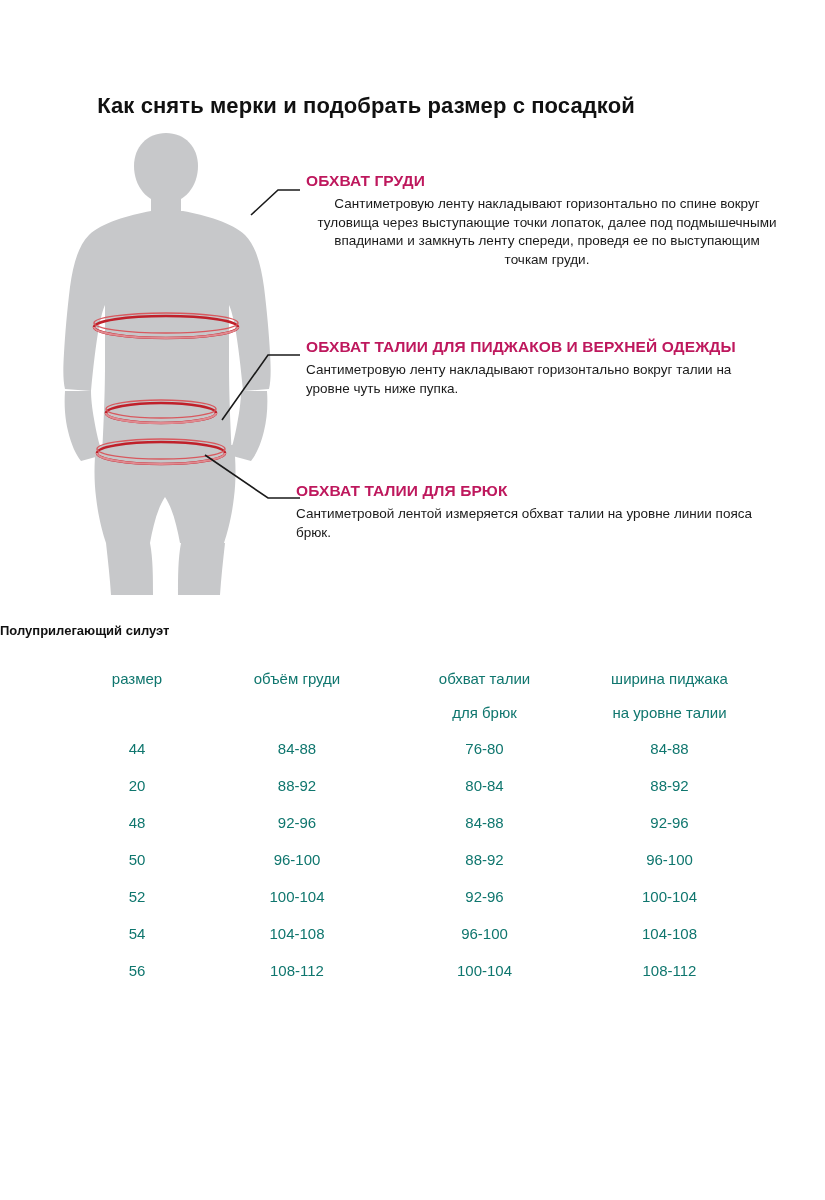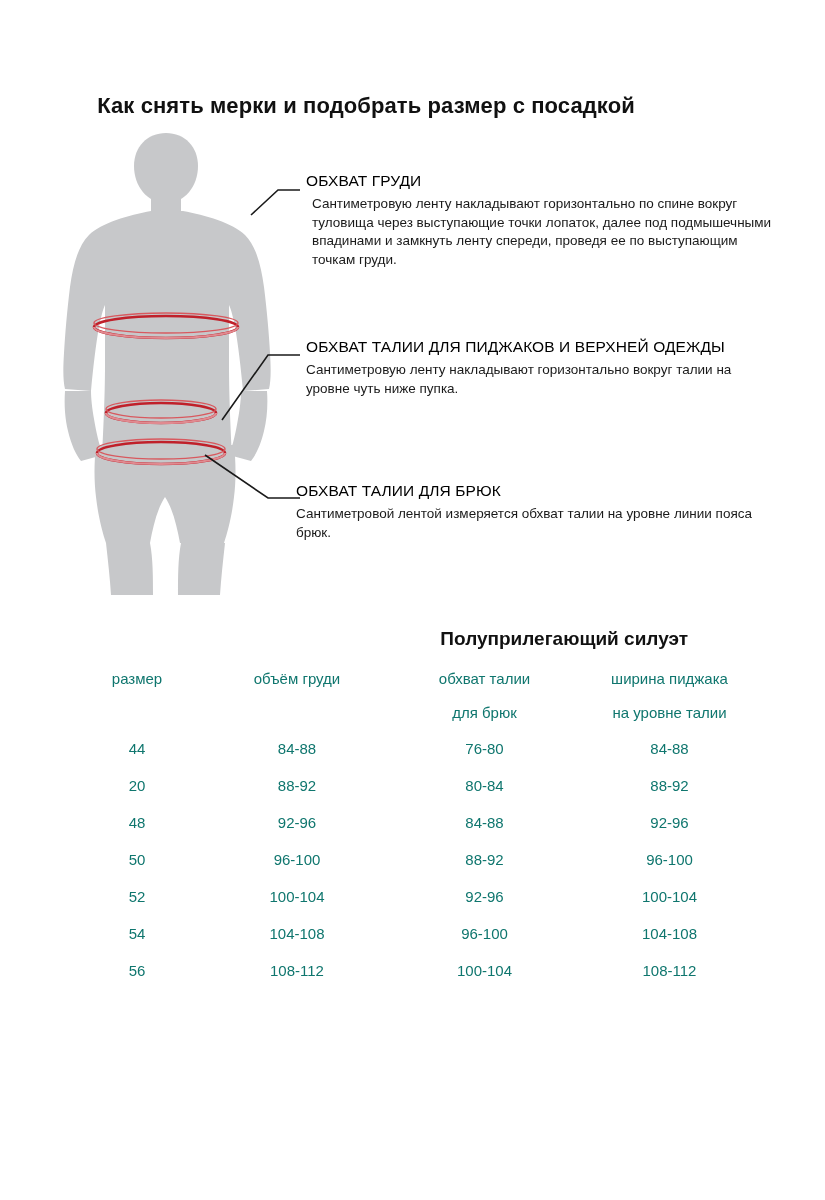--- a/index.html
+++ b/index.html
@@ -43,47 +43,47 @@
     width: 290px;
     height: 480px;
   }
 
   
   .callout {
     position: absolute;
   }
   .callout-title {
     font-size: 15.5px;
-    font-weight: normal;
-    color: #000000;
+    font-weight: bold;
+    color: #be185d;
     letter-spacing: 0.1px;
     white-space: nowrap;
   }
   .callout-body {
     font-size: 13.5px;
     line-height: 18.5px;
     color: #1a1a1a;
     margin-top: 5px;
     max-width: 470px;
   }
 
   #callout-chest  { top: 172px; left: 306px; }
   #callout-waist-jacket { top: 338px; left: 306px; }
   #callout-waist-trousers { top: 482px; left: 296px; }
 
-  #callout-chest .callout-body { padding-left: 6px; }
+  #callout-chest .callout-body { padding-left: 6px; text-align: center; }
 
   
   .section-title {
     position: absolute;
     top: 612px;
     left: 0;
     width: 688px;
-    text-align: right;
-    font-size: 19px;
+    text-align: left;
+    font-size: 13px;
     font-weight: bold;
     color: #111111;
   }
 
   
   .size-table {
     position: absolute;
     top: 662px;
     left: 72px;
     width: 690px;

